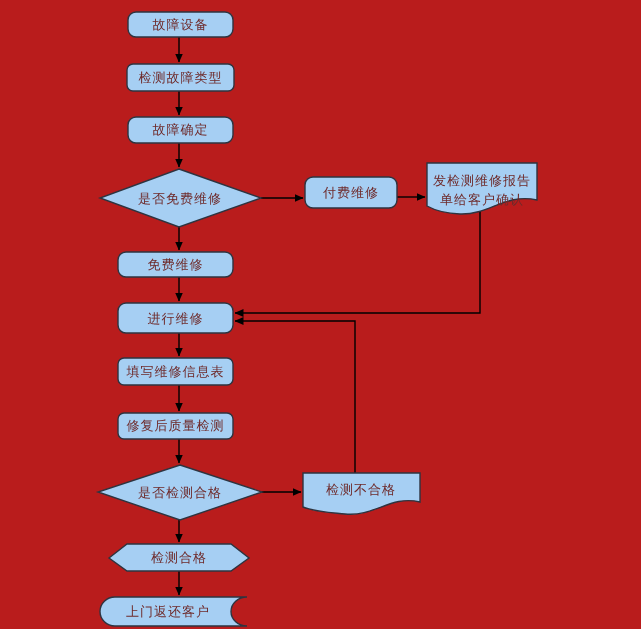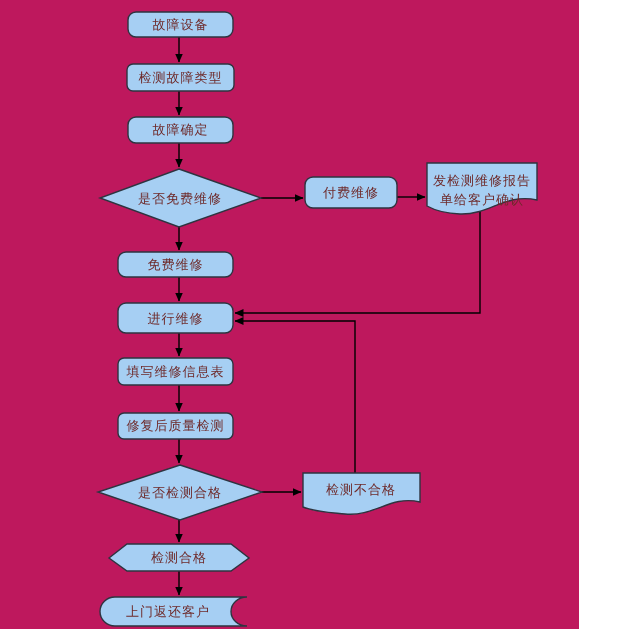--- a/index.html
+++ b/index.html
@@ -1,16 +1,16 @@
 <!DOCTYPE html>
 <html><head>
 <meta charset="utf-8">
 <style>
   html,body{margin:0;padding:0;background:#ffffff;}
-  .canvas{position:relative;width:579px;height:629px;background:#be185d;overflow:hidden;}
+  .canvas{position:relative;width:641px;height:629px;background:#b91c1c;overflow:hidden;}
   svg{display:block;}
   .node{fill:#A6CFF3;stroke:#2E3440;stroke-width:1.4px;}
   .edge{stroke:#000000;stroke-width:1.4px;fill:none;marker-end:url(#arrowhead);}
   text{font-family:"Liberation Sans","DejaVu Sans",sans-serif;font-size:13px;fill:#6E2A2A;
        text-anchor:middle;letter-spacing:1px;}
 </style>
 </head>
 <body>
 
 <div class="canvas">

